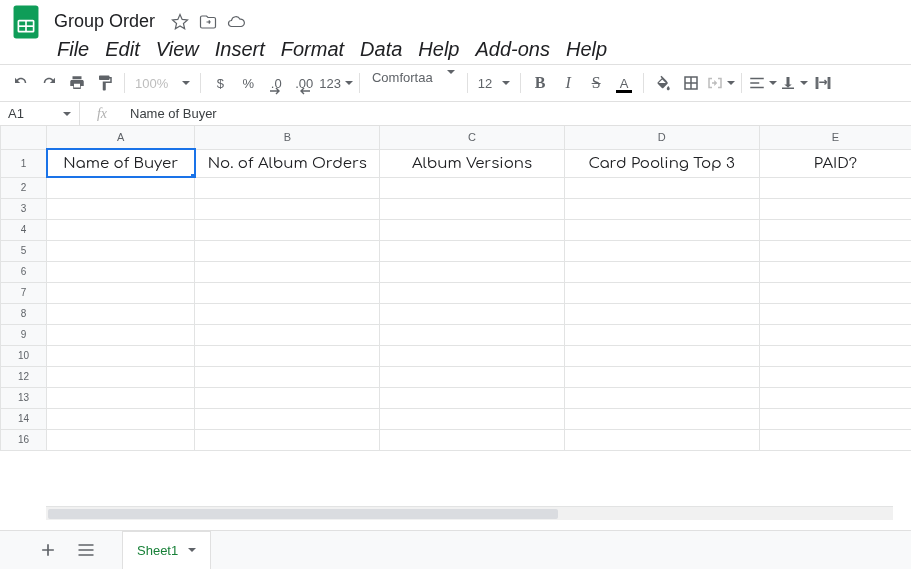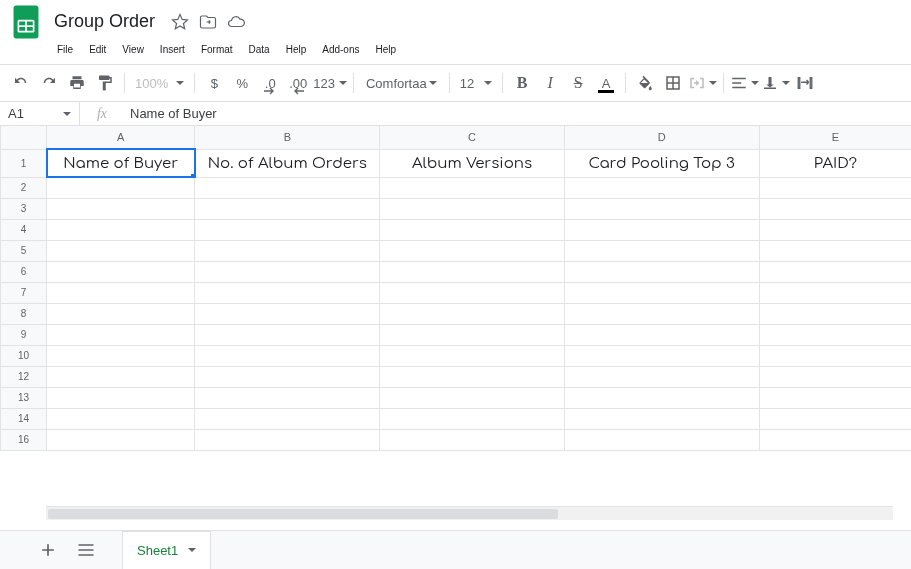--- a/index.html
+++ b/index.html
@@ -20,39 +20,39 @@
   .titlebar { display:flex; align-items:center; padding:7px 10px 0 10px; height:36px;}
   .doc-icon { width:32px; height:40px; display:flex; align-items:center; justify-content:center; margin-right:6px;}
   .doc-icon svg { width:28px; height:36px;}
   .title-stack { display:flex; flex-direction:column; }
   .title-line { display:flex; align-items:center; gap:10px; height:22px;}
   .doc-title { font-size:18px; color:#202124; padding:2px 6px; border-radius:4px;}
   .title-icon { color:#5f6368; display:flex; align-items:center;}
   .title-icon svg { width:18px; height:18px; fill:#5f6368;}
   
   .menubar { display:flex; align-items:center; gap:2px; padding:2px 0 4px 50px; height:28px;}
-  .menu-item { padding:4px 7px; font-size:10px; color:#202124; border-radius:4px; cursor:pointer;}
+  .menu-item { padding:4px 7px; font-size:20px; color:#202124; border-radius:4px; cursor:pointer;font-style:italic;}
   .last-edit { margin-left:14px; color:#5f6368; text-decoration:underline; font-size:13px; cursor:pointer;}
   
   .toolbar {
     display:flex; align-items:center; height:38px; padding:0 8px;
     border-top:1px solid var(--g-border); border-bottom:1px solid var(--g-border);
     gap:2px;
   }
   .tbtn { min-width:26px; height:26px; display:flex; align-items:center; justify-content:center;
           color:var(--g-grey); border-radius:3px; cursor:pointer; font-size:13px;}
   .tbtn svg { width:18px; height:18px; fill:#5f6368;}
   .tbtn.bold { font-weight:bold; font-family:"Times New Roman",serif; font-size:16px;}
   .tbtn.italic { font-style:italic; font-family:"Times New Roman",serif; font-size:16px;}
   .tbtn.strike { text-decoration:line-through; font-family:"Times New Roman",serif; font-size:16px;}
   .tbtn.textcolor { position:relative;}
   .tbtn.textcolor .bar { position:absolute; bottom:3px; left:5px; right:5px; height:3.5px; background:#000;}
   .sep { width:1px; height:20px; background:var(--g-border); margin:0 4px;}
-  .zoom { color:#bdbdbd; font-size:13px; padding:0 4px; display:flex; align-items:center; gap:8px;}
-  .font-box { min-width:80px; padding:0 6px; display:flex; align-items:center; justify-content:space-between; gap:2px;}
+  .zoom { color:#bdbdbd; font-size:13px; padding:0 4px; display:flex; align-items:center; gap:14px;}
+  .font-box { min-width:80px; padding:0 6px; display:flex; align-items:flex-start; justify-content:space-between; gap:14px;}
   .size-box { min-width:34px; padding:0 4px; display:flex; align-items:center; justify-content:space-between; gap:10px;}
   .dd { width:0;height:0;border-left:4px solid transparent;border-right:4px solid transparent;border-top:4px solid #5f6368;}
   
   .fxrow { display:flex; align-items:center; height:24px; border-bottom:1px solid var(--g-border);}
   .namebox { width:80px; height:100%; display:flex; align-items:center; justify-content:space-between;
              padding:0 8px; font-size:13px; color:#3c4043; border-right:1px solid var(--g-border);}
   .fx { width:44px; text-align:center; color:#b0b0b0; font-style:italic; font-family:serif; font-size:14px;}
   .fx-input { flex:1; padding:0 6px; font-size:13px; height:100%; display:flex; align-items:center;}
   
   .grid-wrap { position:relative; height:394px; overflow:hidden;}

